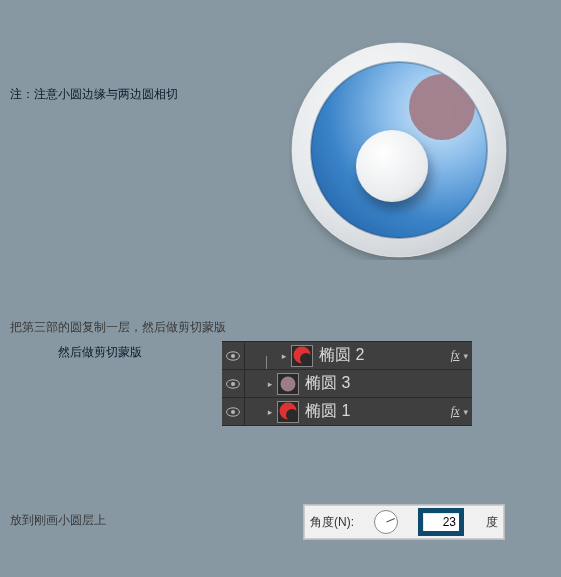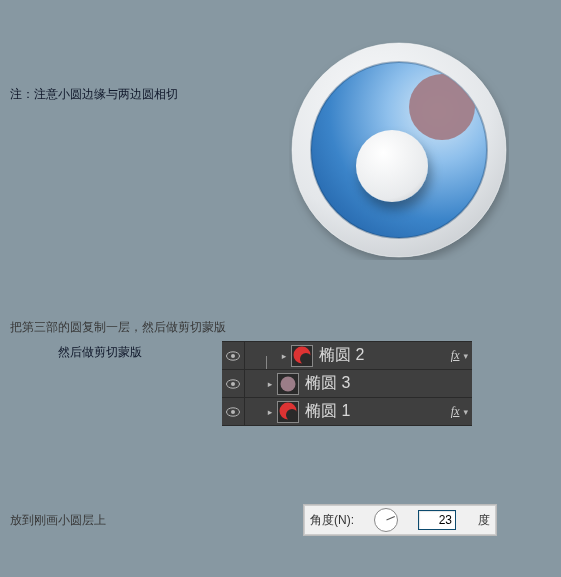--- a/index.html
+++ b/index.html
@@ -158,21 +158,21 @@
     bottom: 50%;
     width: 1px;
     height: 9px;
     background: #555;
     transform-origin: bottom center;
     transform: rotate(67deg);
   }
   .angle-input {
     width: 30px;
     height: 18px;
-    border: 1px solid #0c4a6e;
+    border: 5px solid #0c4a6e;
     background: #fff;
     font-size: 12px;
     text-align: right;
     padding: 0 3px;
     box-shadow: inset 1px 1px 1px rgba(0,0,0,0.1);
   }
   .deg {
     color: #333;
     font-size: 12px;
     margin-left: 2px;

